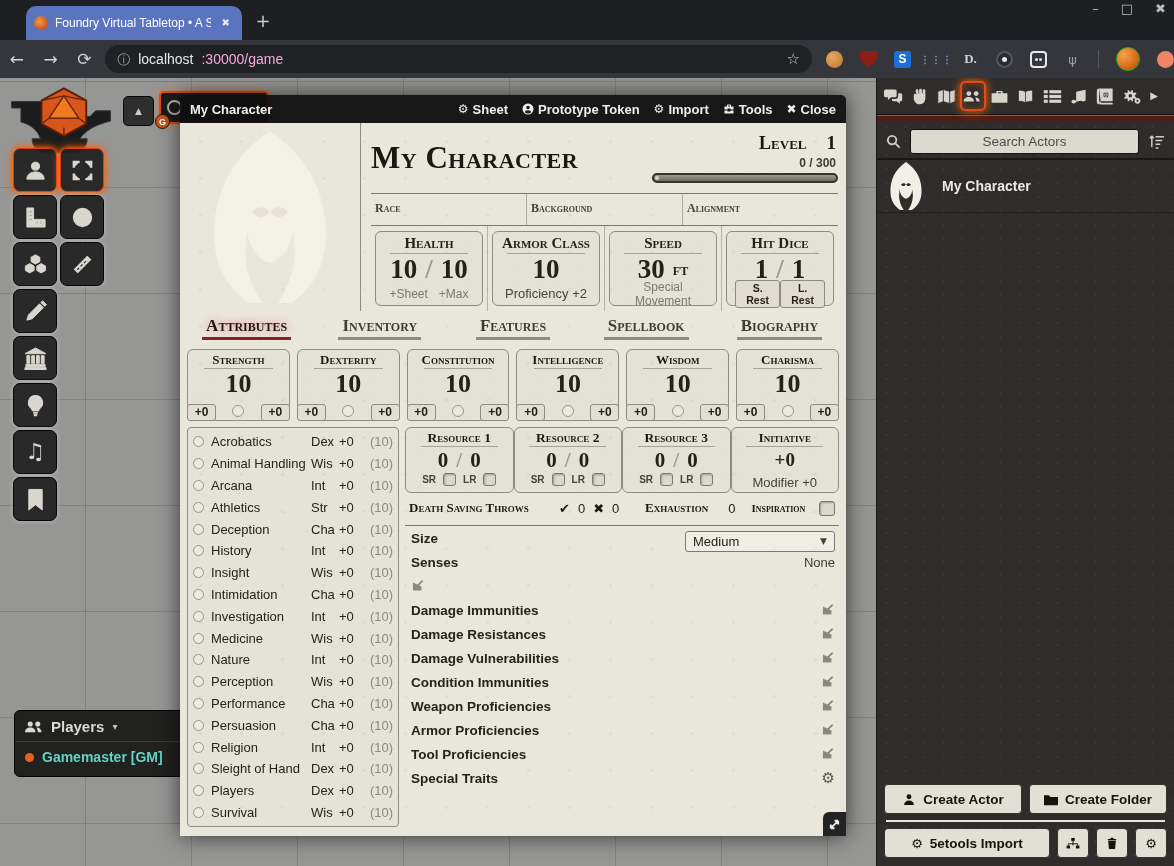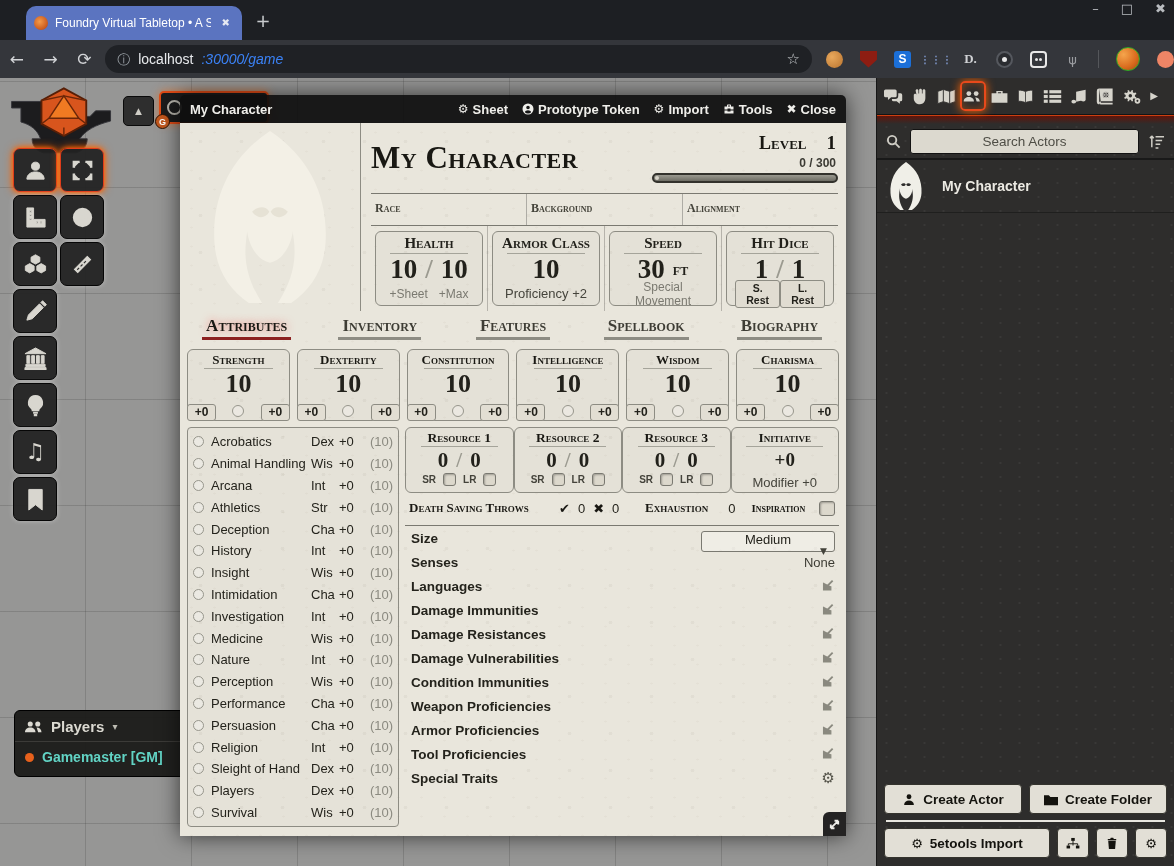--- a/index.html
+++ b/index.html
@@ -15,21 +15,21 @@
   #tab .fav { width:14px; height:14px; border-radius:50%; background:radial-gradient(circle at 40% 40%, #f59b4a, #c9581d 70%, #8a3410); flex:0 0 auto; }
   #tab .ttl { color:#fff; font-size:12px; white-space:nowrap; overflow:hidden; flex:1; }
   #tab .tclose { color:#e6e9f2; font-size:10px; padding:2px 4px; }
   #newtab { position:absolute; left:252px; top:12px; color:#c8cacd; font-size:18px; width:22px; text-align:center; }
   #wincontrols { position:absolute; right:8px; top:2px; display:flex; gap:22px; color:#b9bcc0; font-size:13px; }
   #toolbar { position:absolute; left:0; top:40px; right:0; height:38px; background:#34363b; display:flex; align-items:center; }
   .navbtn { color:#d2d4d7; font-size:17px; width:34px; text-align:center; }
   #urlbar { width:712px; height:28px; background:#1f2125; border-radius:14px; display:flex; align-items:center; padding:0 12px; gap:8px; margin-left:4px; }
   #urlbar .info { color:#9aa0a6; font-size:13px; }
   #urlbar .host { color:#e8eaed; font-size:14px; }
-  #urlbar .path { color:#3b82f6; font-size:14px;font-style:italic; }
+  #urlbar .path { color:#f9a8d4; font-size:14px; }
   #urlbar .star { margin-left:auto; color:#c7cacd; font-size:15px; }
   #extrow { display:flex; align-items:center; gap:17px; margin-left:14px; }
   .ext { width:17px; height:17px; display:flex; align-items:center; justify-content:center; font-size:11px; }
   .ext.cookie { border-radius:50%; background:radial-gradient(circle at 35% 35%, #e8a85c, #b9742f); }
   .ext.shield { background:#8d1d12; clip-path:polygon(0 0,100% 0,100% 55%,50% 100%,0 55%); color:#fff; font-size:8px; font-weight:bold; }
   .ext.skey { background:#1b6fd8; border-radius:3px; color:#fff; font-weight:bold; font-size:12px; }
   .ext.grid { color:#7e96c8; letter-spacing:1px; font-size:10px; font-weight:bold; }
   .ext.dmark { color:#cfd1d4; font-weight:bold; font-size:13px; font-family:"Liberation Serif", serif; }
   .ext.lens { border-radius:50%; background:#2a2c30; border:2px solid #55585e; position:relative; }
   .ext.lens i { position:absolute; left:4px; top:4px; width:5px; height:5px; border-radius:50%; background:#e8e8e8; }
@@ -160,21 +160,21 @@
   .ds-saves { display:flex; align-items:center; gap:8px; width:86px; font-size:13px; color:#24231c; }
   .ds-saves .g { font-size:13px; font-weight:bold; color:#191813; }
   .ex-label { font-size:13px; }
   .ex-val { margin-left:20px; font-size:13px; color:#24231c; }
   .insp-label { margin-left:16px; font-size:11px; }
   #deathrow .cb2 { margin-left:auto; width:16px; height:15px; border:1px solid #7a7971; border-radius:3px; background:#dcd8cc; box-shadow:inset 1px 1px 2px rgba(0,0,0,0.28); }
 
   #traits { border-top:1px solid #7a7971; margin-top:2px; padding:5px 4px 0 6px; }
   .trow { display:flex; align-items:flex-start; height:24px; }
   .t-label { flex:1; font-size:13.5px; font-weight:bold; color:#24231c; }
-  .t-select { width:134px; height:21px; border:1px solid #7a7971; border-radius:3px; background:rgba(255,255,255,0.28); display:flex; align-items:center; font-size:13px; padding:0 7px; color:#24231c;flex-direction:column; }
+  .t-select { width:150px; height:21px; border:1px solid #7a7971; border-radius:3px; background:rgba(255,255,255,0.28); display:flex; align-items:center; font-size:13px; padding:0 7px; color:#24231c; }
   .t-select .g { margin-left:auto; font-size:9px; color:#44433b; }
   .t-value { font-size:13px; color:#3c3b33; }
   .t-edit svg { width:14px; height:13px; stroke:#8a897f; fill:#8a897f; }
   .t-gear { font-size:15px; color:#55544a; }
 
   #resize { position:absolute; right:0; bottom:0; width:23px; height:24px; background:rgba(18,18,18,0.92); border-radius:6px 0 0 0; display:flex; align-items:center; justify-content:center; }
   #resize svg { width:13px; height:13px; stroke:#efeeea; }
 
   
   #sidebar { position:absolute; left:876px; top:78px; width:298px; height:788px; background-color:#2e2d2c;
@@ -753,21 +753,20 @@
                 <span class="g">▼</span>
               </span>
             </div>
             <div class="trow">
               <span class="t-label">Senses</span>
               <span class="t-value">None</span>
             </div>
             <div id="traitlist">
 
             <div class="trow">
-                <span class="t-label">Languages</span>
                 <span class="t-edit">
                   <svg viewBox="0 0 16 16" fill="none" stroke-width="1.4">
                       <path d="M2.5 4.5v9h9v-4.5"></path>
                       <path d="M6 10l1.8-.4 6.7-6.7-1.6-1.6L6.2 8z" fill="#8a897f" stroke="none"></path>
                     </svg>
                 </span>
               </div>
                 <div class="trow">
                 <span class="t-label">Damage Immunities</span>
                 <span class="t-edit">

